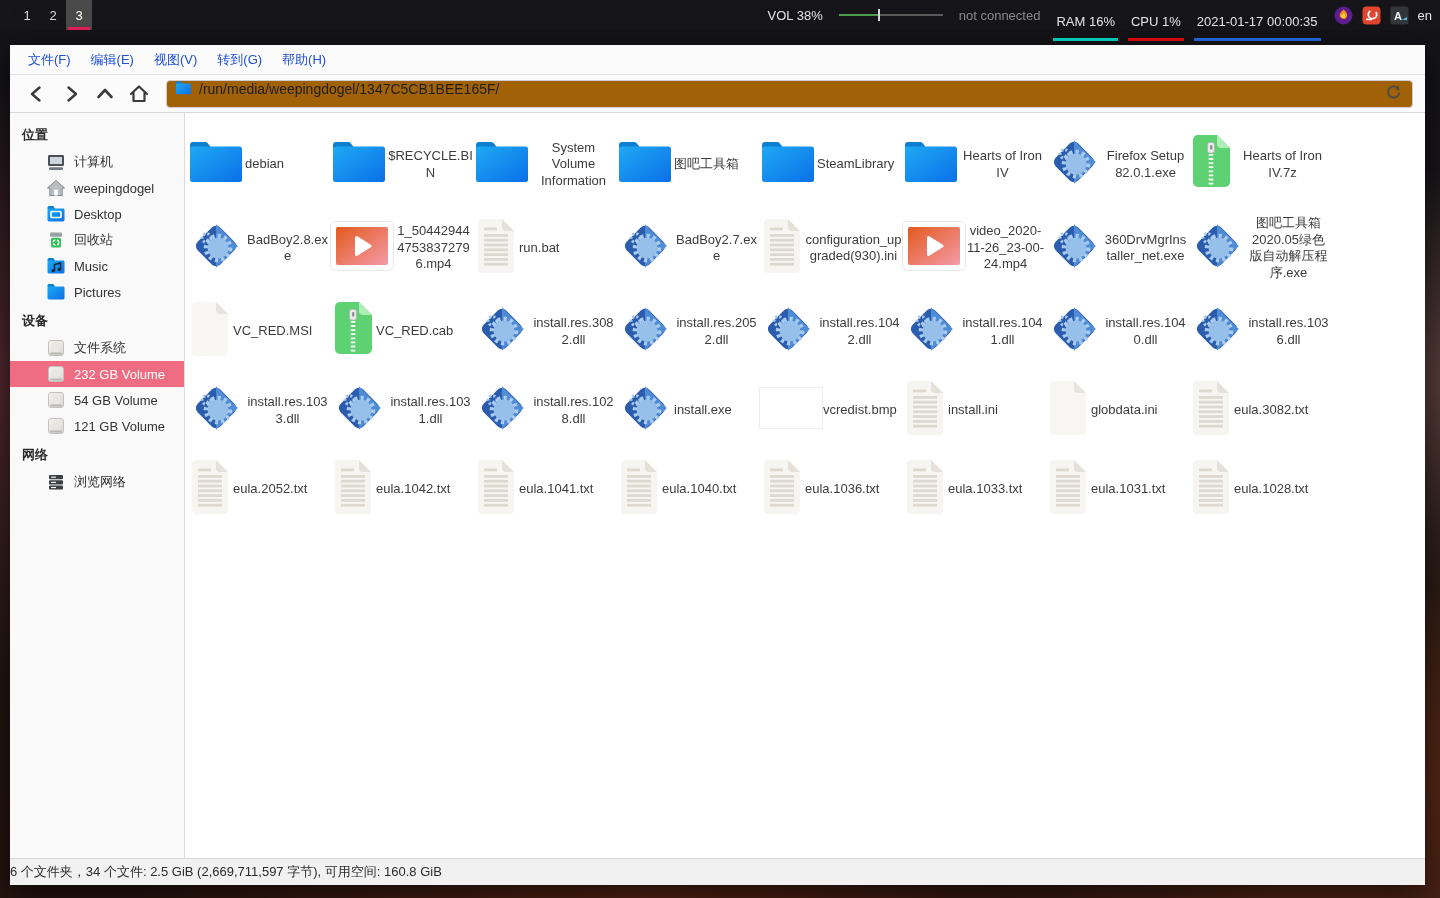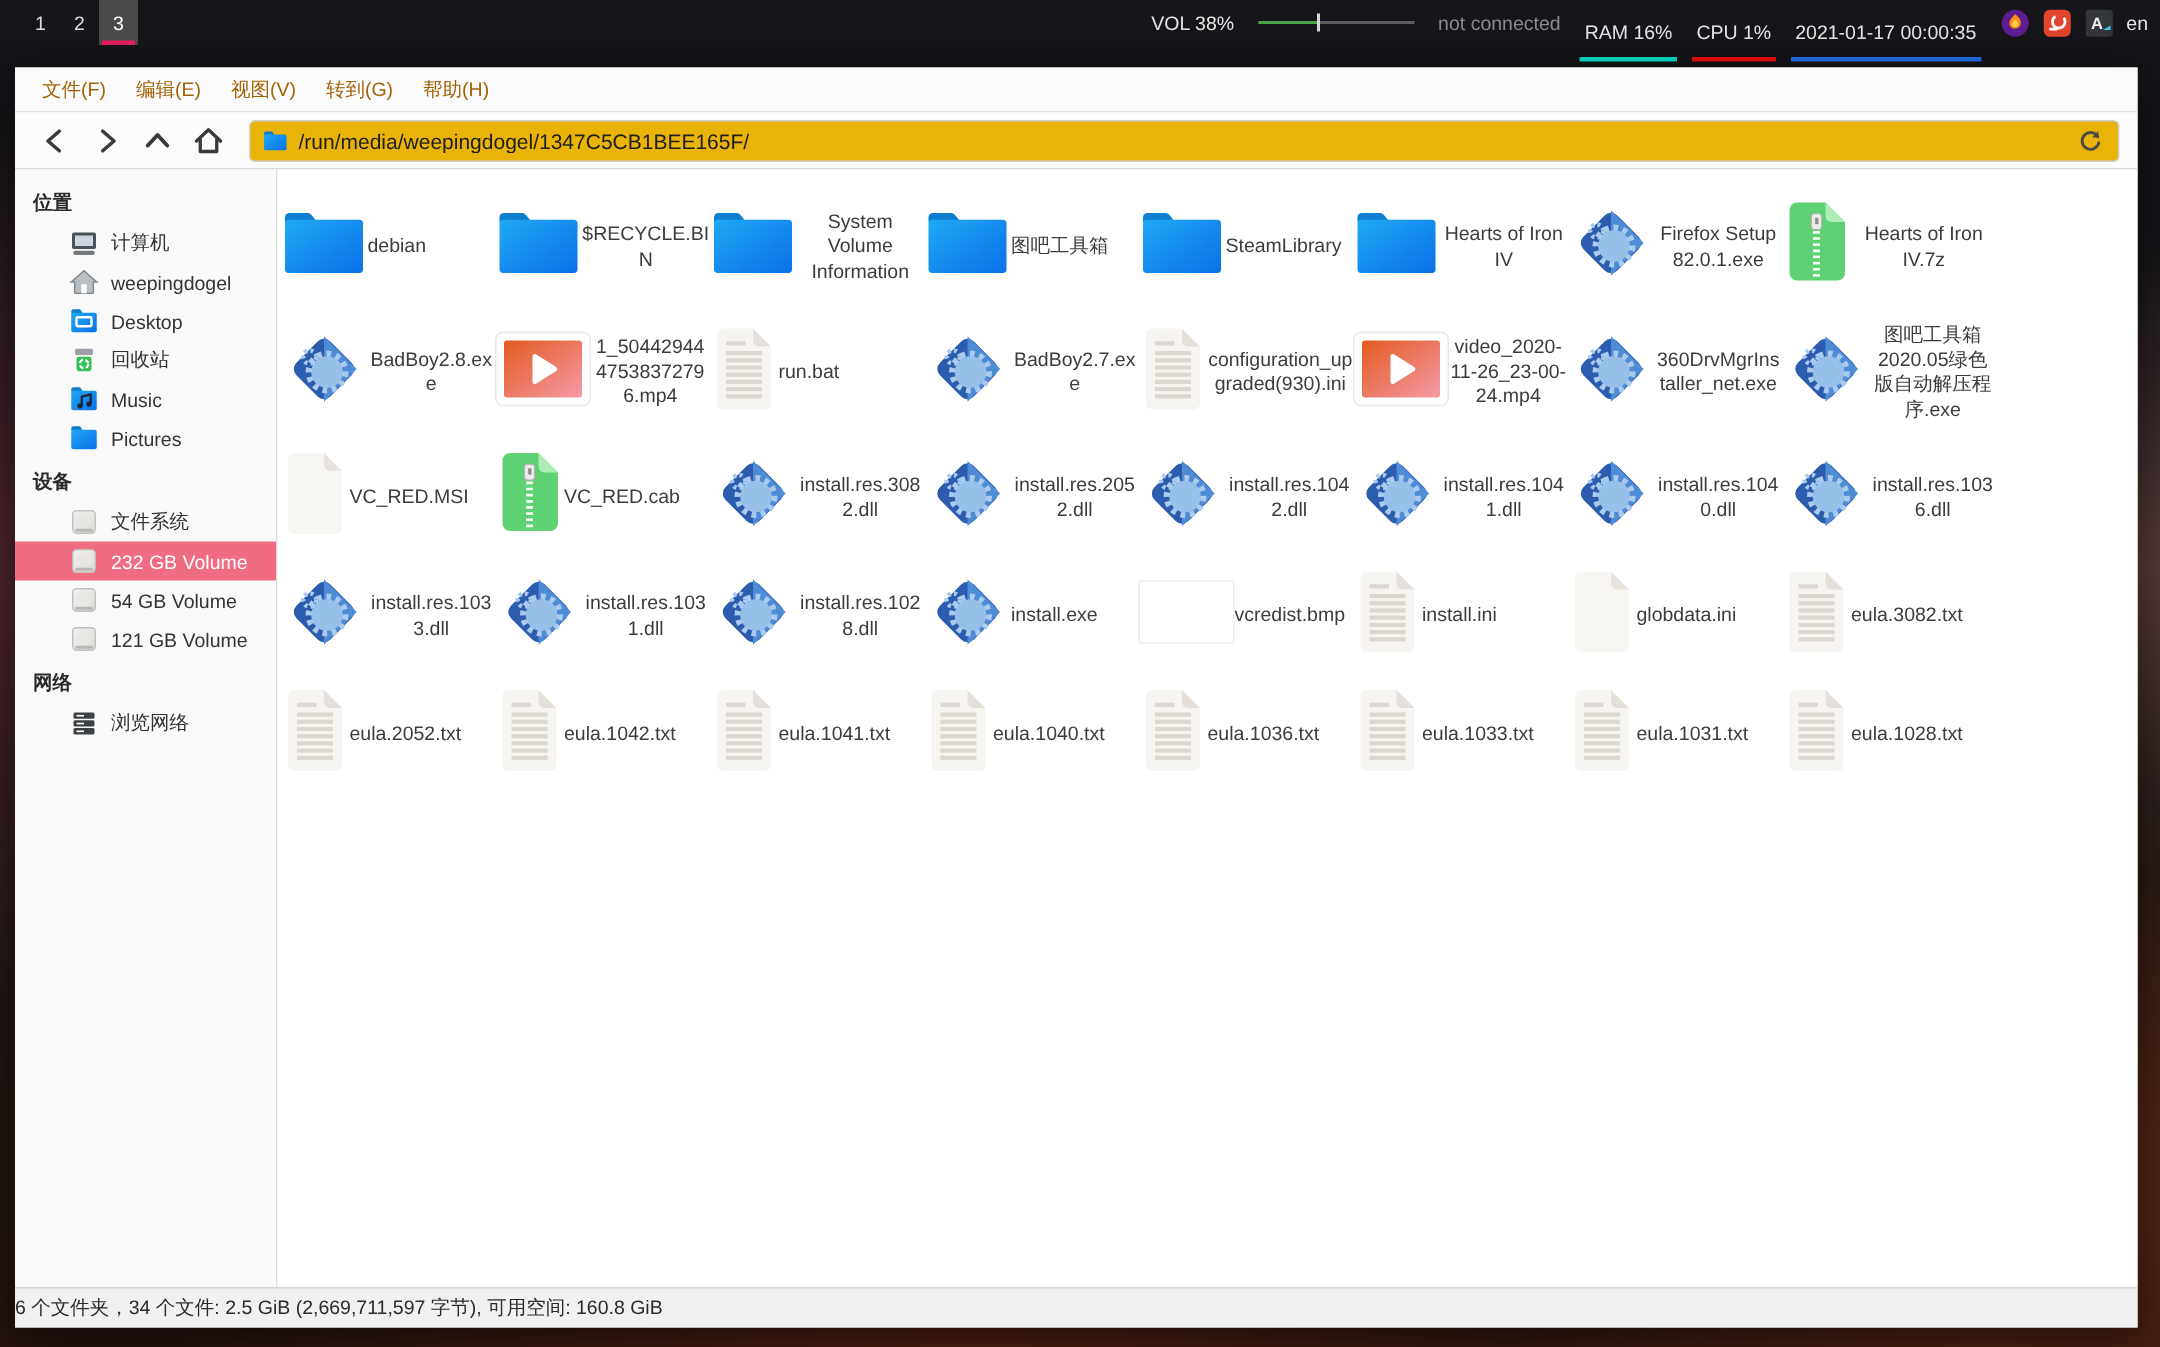--- a/index.html
+++ b/index.html
@@ -38,26 +38,26 @@
   .tray-ic { width:19px; height:19px; display:block; }
 
   
   .fm-window {
     position:absolute; left:10px; top:45px; width:1415px; height:840px;
     background:#ffffff; box-shadow:0 8px 30px rgba(0,0,0,0.65);
     display:flex; flex-direction:column; font-size:13px; color:#2d2d2d;
   }
   .menubar { height:30px; background:#fbfbfb; border-bottom:1px solid #e2e2e2;
              display:flex; align-items:center; padding-left:8px; }
-  .menu-item { padding:0 10px; height:30px; display:flex; align-items:center; color:#a16207; cursor:default; }
+  .menu-item { padding:0 10px; height:30px; display:flex; align-items:center; color:#1d4ed8; cursor:default; }
   .toolbar { height:38px; background:#fbfbfb; border-bottom:1px solid #d9d9d9;
              display:flex; align-items:center; padding:0 12px; gap:4px; }
   .nav-btn { width:30px; height:28px; display:flex; align-items:center; justify-content:center; border-radius:3px; }
-  .pathbar { flex:1; height:28px; margin-left:8px; background:#eab308; border:1px solid #cfcfcf;
-             border-radius:4px; display:flex; align-items:center; padding:0 8px; gap:7px; }
+  .pathbar { flex:1; height:28px; margin-left:8px; background:#a16207; border:1px solid #cfcfcf;
+             border-radius:4px; display:flex; padding:0 8px; gap:7px; }
   .path-text { flex:1; font-size:14px; color:#1e1e1e; white-space:nowrap; overflow:hidden; }
   .refresh-btn { width:22px; height:22px; display:flex; align-items:center; justify-content:center; }
 
   .fm-body { flex:1; display:flex; min-height:0; }
 
   
   .sidebar { width:175px; background:#f9f9f9; border-right:1px solid #dcdcdc; padding-top:6px; overflow:hidden; }
   .side-header { font-weight:bold; color:#2b2b2b; padding:7px 12px 5px 12px; font-size:13px; }
   .side-item { height:26px; display:flex; align-items:center; gap:8px; padding-left:36px; color:#333; cursor:default; }
   .side-item.selected { color:#ffffff; }

